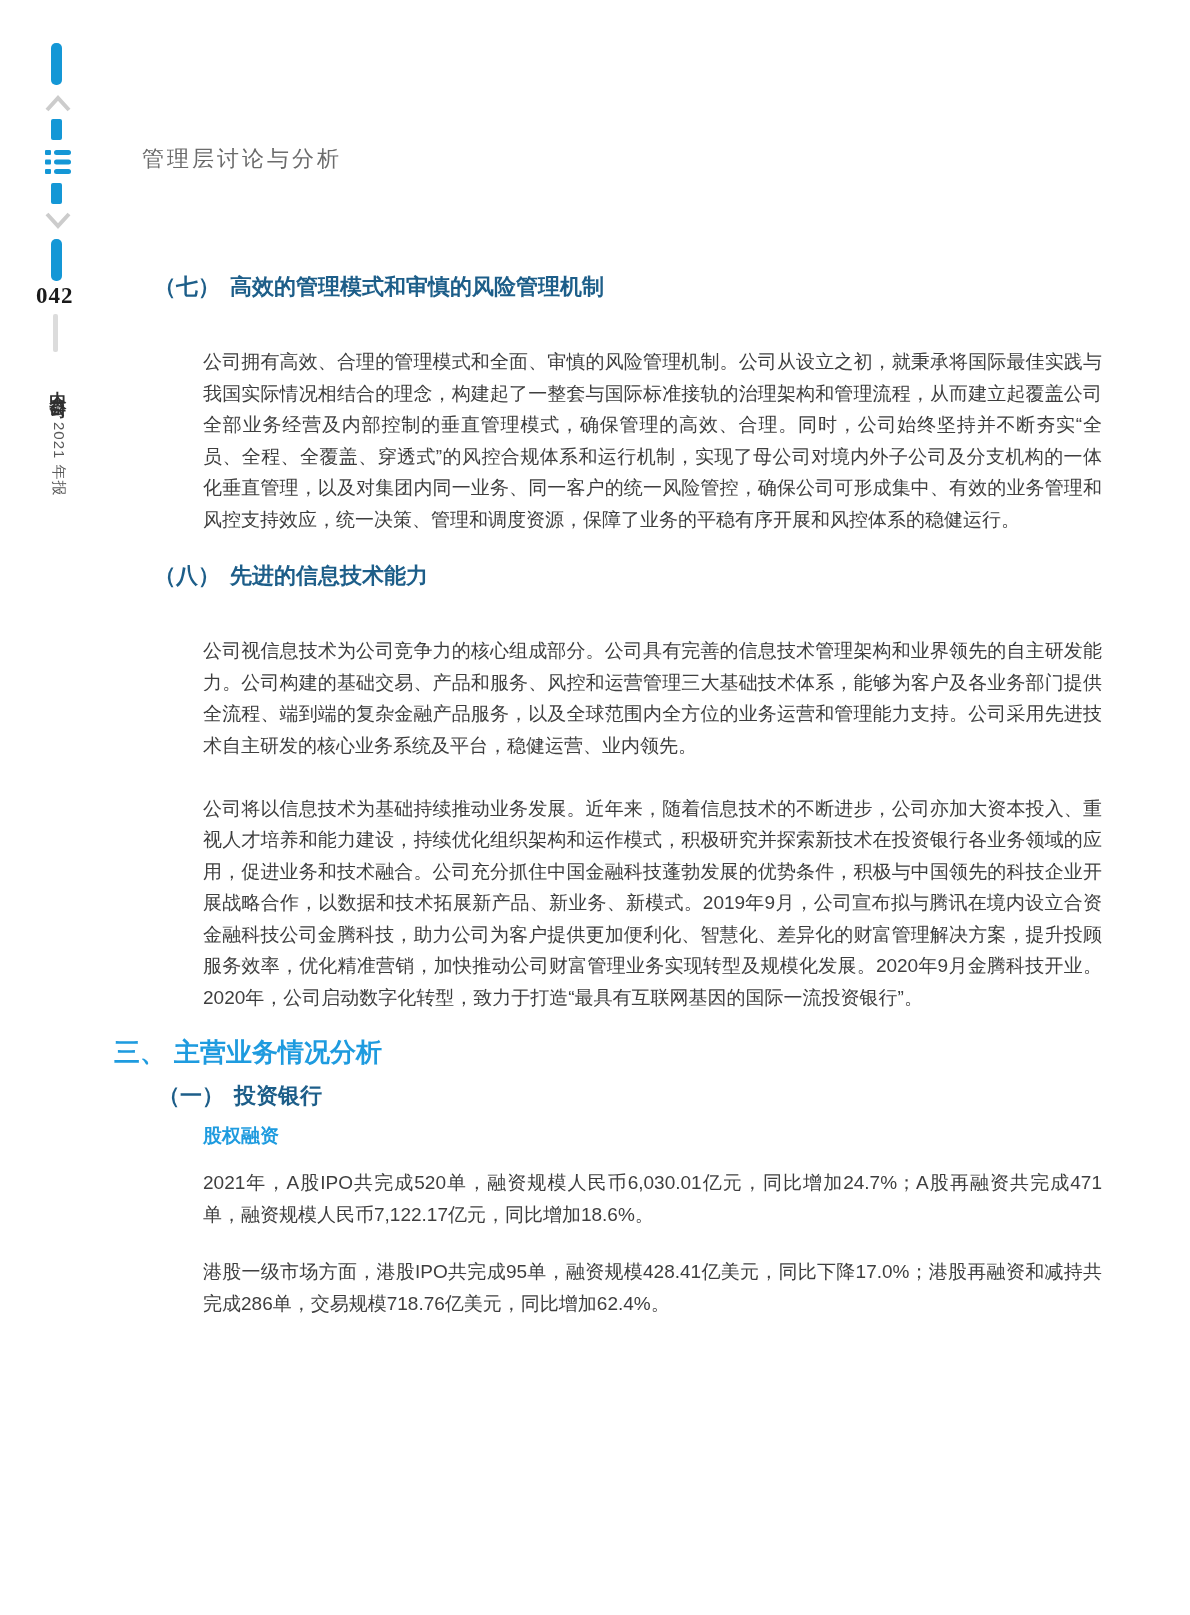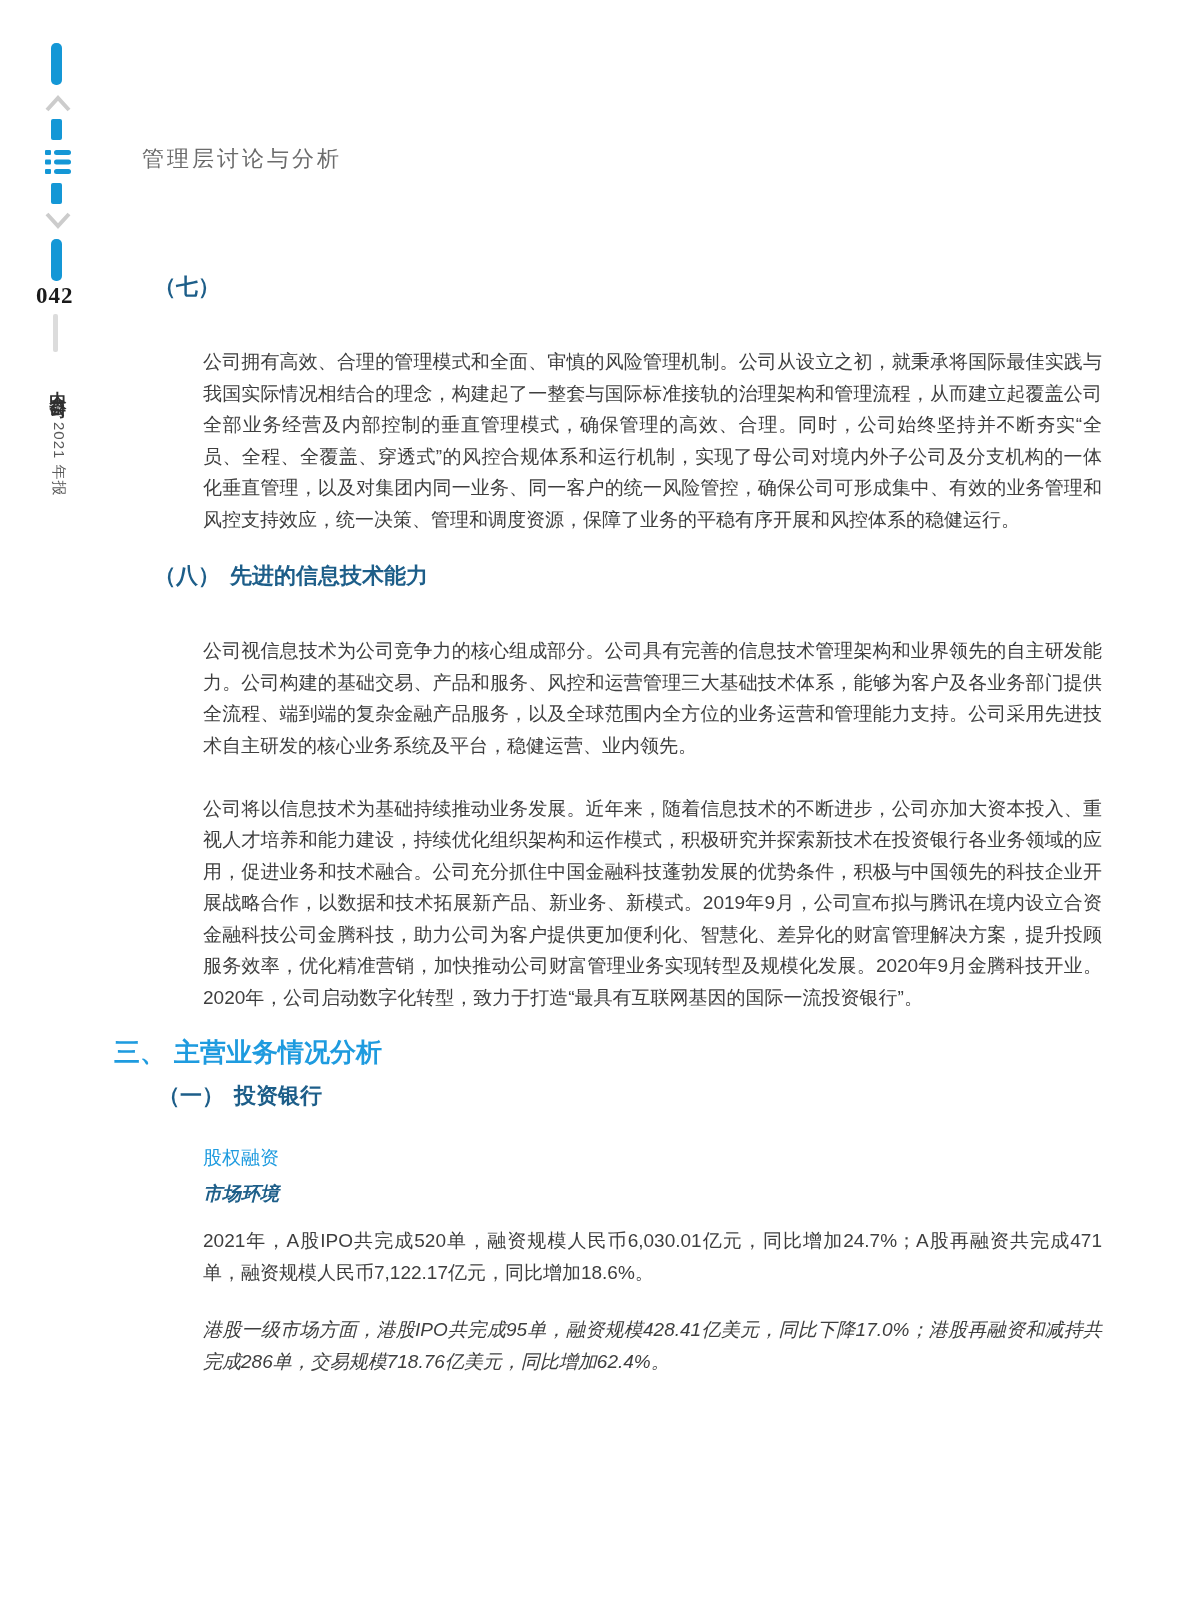--- a/index.html
+++ b/index.html
@@ -63,39 +63,39 @@
     display:flex; gap:10px;
   }
   .h-num.sub { padding-left:44px; }
   .h-main {                      
     font-size:26px; font-weight:bold; color:#1e9bdf;
     line-height:34px; margin-top:22px;
     display:flex; gap:8px;
   }
   .h-blue-sm {                   
     padding-left:89px;
-    font-size:19px; font-weight:normal; color:#1e9bdf;
-    line-height:26px; margin-top:34px;
+    font-size:19px; font-weight:bold; color:#1e9bdf;
+    line-height:26px; margin-top:12px;
   }
   .h-italic {                    
     padding-left:89px;
     font-size:19px; font-weight:bold; font-style:italic; color:#1d5e89;
     line-height:26px; margin-top:10px;
   }
   .body-p {
     margin-left:89px; width:899px;
     font-size:19px; line-height:31.5px;
     text-align:justify; text-justify:inter-ideograph;
     color:#3e3e3e;
     margin-top:44px;
   }
   .mt-head { margin-top:26px; }      
   .mt-para { margin-top:31.5px; }    
   .mt-p4 { margin-top:18px; }
-  .mt-p56 { margin-top:26px;font-style:italic; }
+  .mt-p56 { margin-top:26px; }
 </style>
 </head>
 <body>
 
 <div class="rail">
   <div class="bar-lg bar1"></div>
 
   <div class="chev chev-up">
     <svg width="26" height="17" viewBox="0 0 26 17">
       <path d="M2 15 L13 3 L24 15" fill="none" stroke="#cccccc" stroke-width="4"></path>
@@ -134,20 +134,21 @@
     <span class="side-year">2021 年报</span>
   </div>
 </div>
 
 <div class="runhead">管理层讨论与分析</div>
 
 <div class="content">
 
   <div class="h-num">
     <span>（七）</span>
+    <span>高效的管理模式和审慎的风险管理机制</span>
   </div>
   <p class="body-p">公司拥有高效、合理的管理模式和全面、审慎的风险管理机制。公司从设立之初，就秉承将国际最佳实践与我国实际情况相结合的理念，构建起了一整套与国际标准接轨的治理架构和管理流程，从而建立起覆盖公司全部业务经营及内部控制的垂直管理模式，确保管理的高效、合理。同时，公司始终坚持并不断夯实“全员、全程、全覆盖、穿透式”的风控合规体系和运行机制，实现了母公司对境内外子公司及分支机构的一体化垂直管理，以及对集团内同一业务、同一客户的统一风险管控，确保公司可形成集中、有效的业务管理和风控支持效应，统一决策、管理和调度资源，保障了业务的平稳有序开展和风控体系的稳健运行。</p>
 
   <div class="h-num mt-head">
     <span>（八）</span>
     <span>先进的信息技术能力</span>
   </div>
   <p class="body-p">公司视信息技术为公司竞争力的核心组成部分。公司具有完善的信息技术管理架构和业界领先的自主研发能力。公司构建的基础交易、产品和服务、风控和运营管理三大基础技术体系，能够为客户及各业务部门提供全流程、端到端的复杂金融产品服务，以及全球范围内全方位的业务运营和管理能力支持。公司采用先进技术自主研发的核心业务系统及平台，稳健运营、业内领先。</p>
   <p class="body-p mt-para">公司将以信息技术为基础持续推动业务发展。近年来，随着信息技术的不断进步，公司亦加大资本投入、重视人才培养和能力建设，持续优化组织架构和运作模式，积极研究并探索新技术在投资银行各业务领域的应用，促进业务和技术融合。公司充分抓住中国金融科技蓬勃发展的优势条件，积极与中国领先的科技企业开展战略合作，以数据和技术拓展新产品、新业务、新模式。2019年9月，公司宣布拟与腾讯在境内设立合资金融科技公司金腾科技，助力公司为客户提供更加便利化、智慧化、差异化的财富管理解决方案，提升投顾服务效率，优化精准营销，加快推动公司财富管理业务实现转型及规模化发展。2020年9月金腾科技开业。2020年，公司启动数字化转型，致力于打造“最具有互联网基因的国际一流投资银行”。</p>
 
@@ -155,18 +156,17 @@
     <span>三、</span>
     <span>主营业务情况分析</span>
   </div>
 
   <div class="h-num sub" style="margin-top:12px; margin-bottom:0;">
     <span>（一）</span>
     <span>投资银行</span>
   </div>
 
   <div class="h-blue-sm">股权融资</div>
-  <div class="h-italic">市场环境</div>
 
   <p class="body-p mt-p4">2021年，A股IPO共完成520单，融资规模人民币6,030.01亿元，同比增加24.7%；A股再融资共完成471单，融资规模人民币7,122.17亿元，同比增加18.6%。</p>
   <p class="body-p mt-p56">港股一级市场方面，港股IPO共完成95单，融资规模428.41亿美元，同比下降17.0%；港股再融资和减持共完成286单，交易规模718.76亿美元，同比增加62.4%。</p>
 
 </div>
 
 </body></html>

